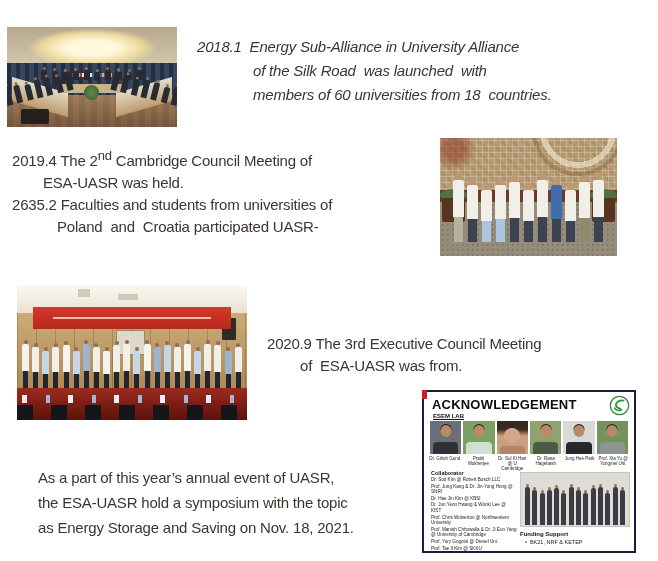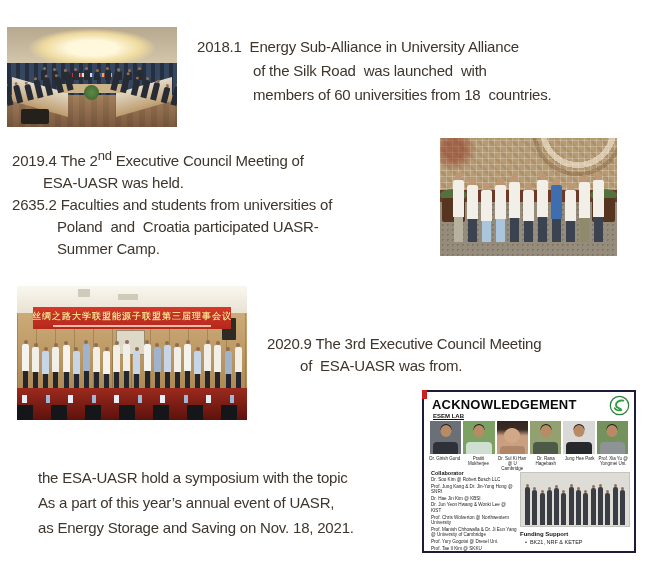--- a/index.html
+++ b/index.html
@@ -1,21 +1,21 @@
 <!DOCTYPE html>
 <html><head>
 <meta charset="utf-8">
 <style>
   html,body{margin:0;padding:0;background:#fff;}
   .slide{position:relative;width:658px;height:561px;background:#fff;overflow:hidden;
          font-family:"Liberation Sans",sans-serif;color:#3e352d;}
   
   .tblock{position:absolute;font-size:15px;letter-spacing:-0.2px;}
   .tline{white-space:pre;line-height:22px;}
-  .t2018{left:197px;top:35px;} .t2018 .tline{line-height:24px;}
+  .t2018{left:197px;top:35px;} .t2018 .tline{line-height:24px;font-style:italic;}
   .t2019{left:12px;top:150px;}
   .t2020{left:267px;top:333px;}
   .t2021{left:38px;top:465px;} .t2021 .tline{line-height:25px;}
   .ind56{padding-left:56px;} .ind31{padding-left:31px;} .ind45{padding-left:45px;} .ind33{padding-left:33px;}
   sup.ord{font-size:13px;line-height:0;}
   
   .photo{position:absolute;overflow:hidden;background:#888;}
   .figrow{position:absolute;display:flex;align-items:flex-end;justify-content:space-between;}
   .fig{display:flex;flex-direction:column;align-items:center;height:100%;}
   .figrow .fig:nth-child(2n){height:94%;} .figrow .fig:nth-child(3n){height:86%;} .figrow .fig:nth-child(5n){height:97%;}
@@ -248,25 +248,24 @@
     <div class="p1-proj"></div>
   </div>
 
   <div class="tblock t2018">
     <div class="tline">2018.1  Energy Sub-Alliance in University Alliance</div>
     <div class="tline ind56">of the Silk Road  was launched  with</div>
     <div class="tline ind56">members of 60 universities from 18  countries.</div>
   </div>
 
   <div class="tblock t2019">
-    <div class="tline"><span>2019.4 The 2</span><sup class="ord">nd</sup><span> Executive Council Meeting of</span></div>
+    <div class="tline"><span>2019.4 The 2</span><sup class="ord">nd</sup><span> Cambridge Council Meeting of</span></div>
     <div class="tline ind31">ESA-UASR was held.</div>
     <div class="tline">2635.2 Faculties and students from universities of</div>
     <div class="tline ind45">Poland  and  Croatia participated UASR-</div>
-    <div class="tline ind45">Summer Camp.</div>
   </div>
 
   <div class="photo p-camp">
     <div class="p2-wall"></div>
     <div class="p2-band"></div>
     <div class="p2-ground"></div>
     <div class="p2-bush l"></div>
     <div class="p2-bush r"></div>
     <div class="p2-planter l"></div>
     <div class="p2-planter r"></div>
@@ -328,21 +327,20 @@
         </div>
       </div>
   </div>
 
   <div class="photo p-council">
     <div class="p3-ceiling"></div>
     <div class="p3-wall"></div>
     <div class="p3-art"></div>
     <div class="p3-speaker"></div>
     <div class="p3-banner">
-      <div class="p3-banner-cn">丝绸之路大学联盟能源子联盟第三届理事会议</div>
       <div class="p3-banner-sub"></div>
     </div>
     <div class="figrow style-mix p3-people">
         <div class="fig">
           <div class="fig-head"></div>
           <div class="fig-body"></div>
           <div class="fig-legs"></div>
         </div>
         <div class="fig">
           <div class="fig-head"></div>
@@ -576,18 +574,18 @@
             <div class="fig-head"></div>
             <div class="fig-body"></div>
           </div>
         </div>
     </div>
     <div class="ack-fund-title">Funding Support</div>
     <div class="ack-fund-item"><span class="bullet">•</span><span>BK21, NRF &amp; KETEP</span></div>
   </div>
 
   <div class="tblock t2021">
+    <div class="tline">As a part of this year’s annual event of UASR,</div>
     <div class="tline">the ESA-UASR hold a symposium with the topic</div>
-    <div class="tline">As a part of this year’s annual event of UASR,</div>
     <div class="tline">as Energy Storage and Saving on Nov. 18, 2021.</div>
   </div>
 
 </div>
 
 </body></html>

